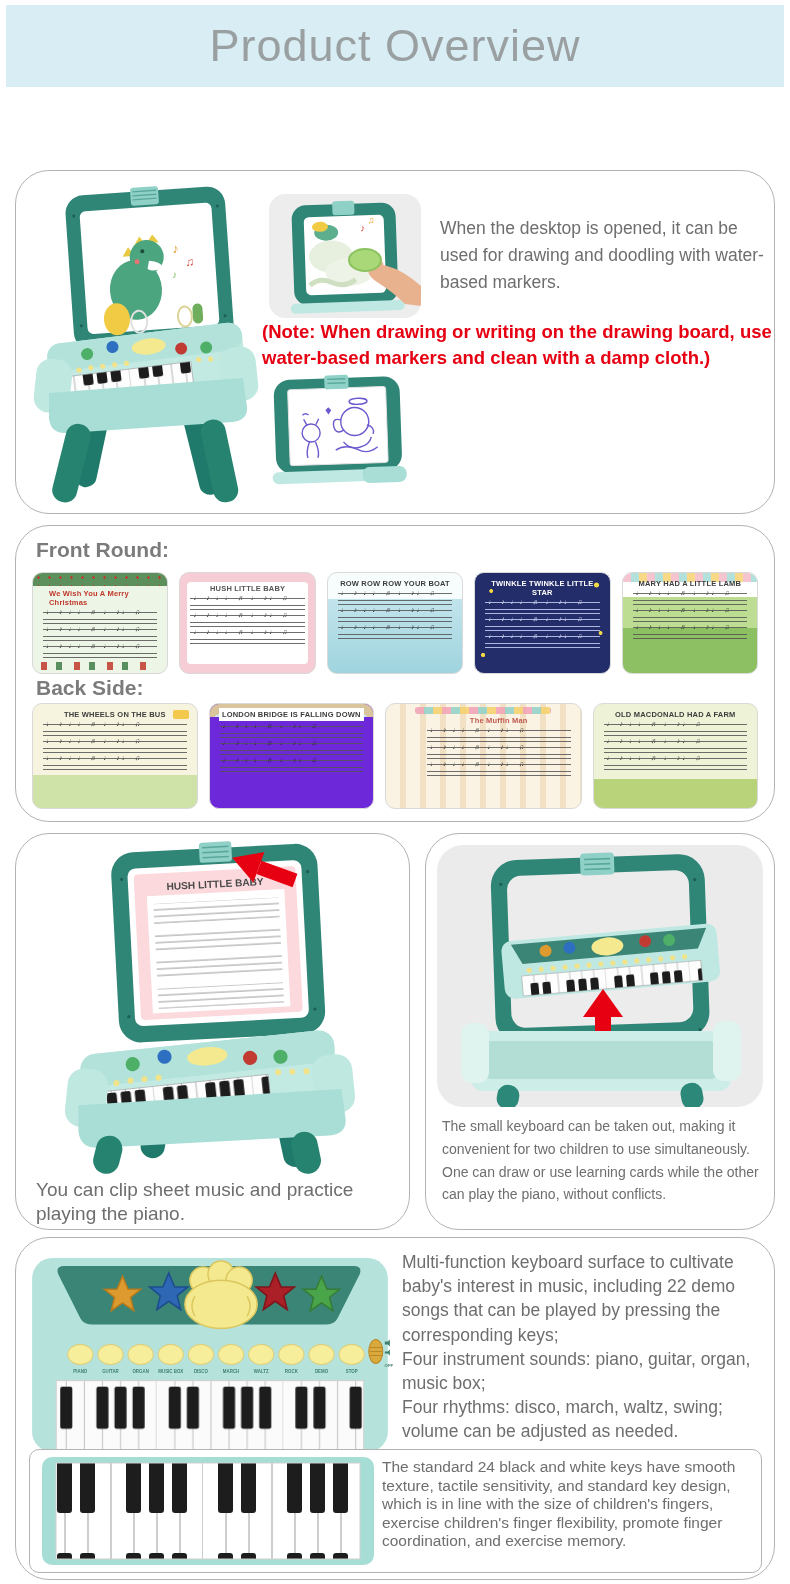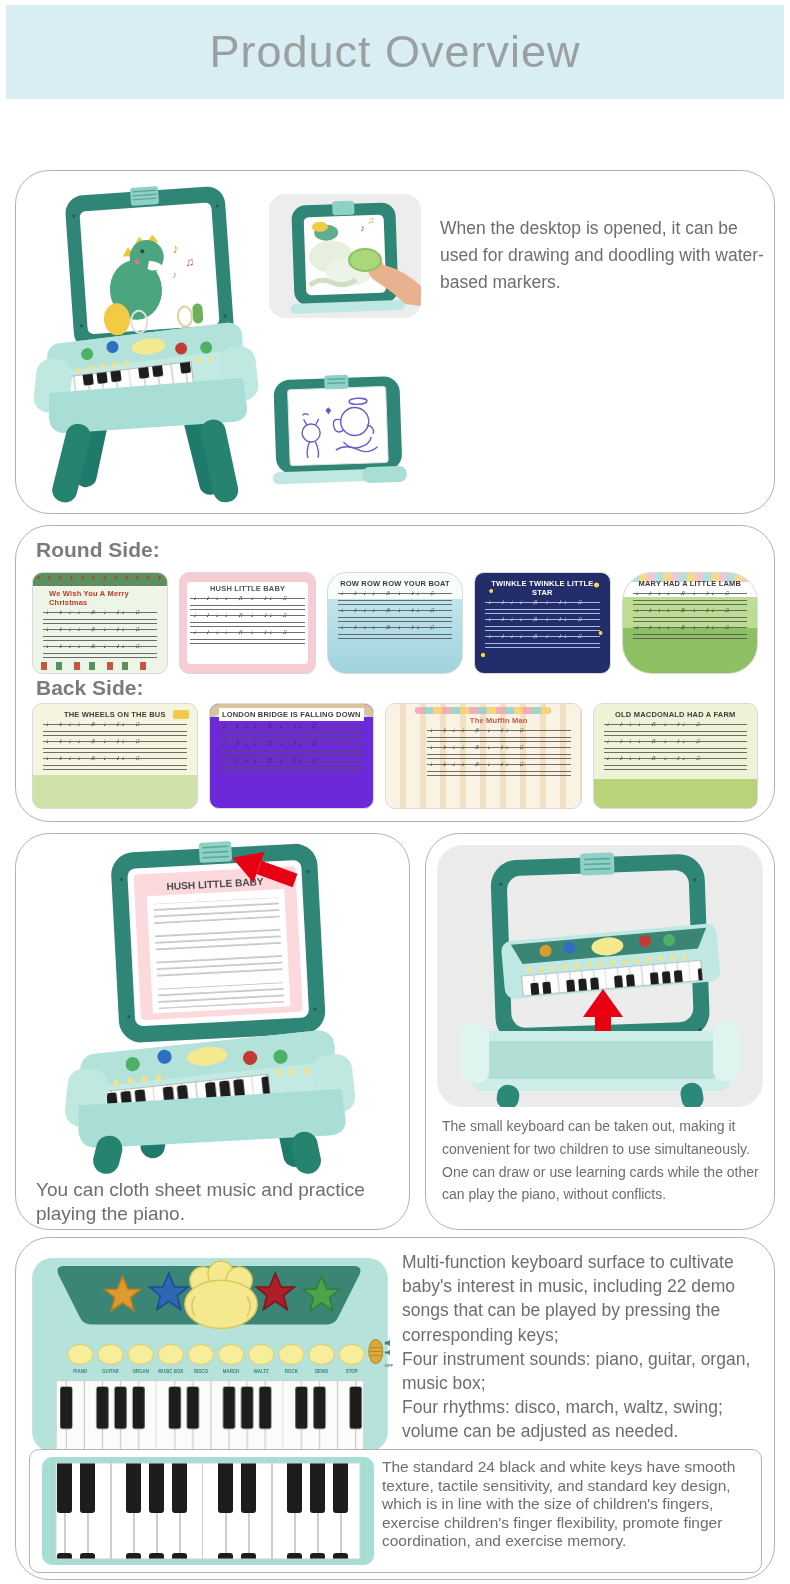--- a/index.html
+++ b/index.html
@@ -1,21 +1,21 @@
 <!DOCTYPE html>
 <html><head>
 <meta charset="utf-8">
 <style>
   html,body { margin:0; padding:0; background:#fff; }
   .canvas { position:relative; width:790px; height:1584px; background:#fff; overflow:hidden;
             font-family:"Liberation Sans", sans-serif; }
   .abs { position:absolute; }
 
   
-  .header-band { position:absolute; left:6px; top:5px; width:778px; height:94px;
+  .header-band { position:absolute; left:6px; top:5px; width:778px; height:82px;
                  background:#d9edf4; display:flex; align-items:center; justify-content:center; }
   .header-title { font-size:45px; color:#9aa0a1; letter-spacing:1px; }
 
   
   .rbox { position:absolute; border:1.5px solid #b3b3b3; border-radius:34px; background:#fff; }
 
   .gtxt { color:#6e6e6e; }
 
   
   .desk1   { left:15px; top:10px; width:230px; height:325px; }
@@ -43,33 +43,33 @@
               background-image:radial-gradient(#c0392b 1.3px, transparent 1.6px);
               background-size:11px 9px; }
   .c1::after { content:""; position:absolute; z-index:1; bottom:3px; left:8px; width:85%; height:8px; opacity:.85;
               background:repeating-linear-gradient(90deg,#c0392b 0 6px,transparent 6px 15px,#3f7d46 15px 21px,transparent 21px 33px); }
   .c1 .ct { color:#c0392b; text-align:left; padding-left:10px; margin-top:16px; }
 
   .c2 { background:#f6cdd4; }
   .c2::before { content:""; position:absolute; z-index:1; inset:9px 7px 9px 7px; background:#fff; border-radius:4px; }
   .c2 .ct { margin-top:11px; color:#555; }
 
-  .c3 { background:linear-gradient(180deg,#f7fcfd 0%,#f7fcfd 26%,#c2e4ec 26%,#9fd4de 100%);border-radius:19px; }
+  .c3 { background:linear-gradient(180deg,#f7fcfd 0%,#f7fcfd 26%,#c2e4ec 26%,#9fd4de 100%); }
 
   .c4 { background:#232d6a; }
   .c4::before { content:""; position:absolute; z-index:1; inset:0;
         background:radial-gradient(circle at 12% 18%, #f5d848 1.6px, transparent 2.2px),
                    radial-gradient(circle at 90% 12%, #f5d848 2.2px, transparent 2.8px),
                    radial-gradient(circle at 93% 60%, #f5d848 1.6px, transparent 2.2px),
                    radial-gradient(circle at 6% 82%, #f5d848 1.8px, transparent 2.4px); }
   .c4 .ct { color:#ffffff; }
   .c4 .staff { background:repeating-linear-gradient(to bottom,#c8d0f5 0 0.7px,transparent 0.7px 3.7px); }
   .c4 .staff::after { color:#e6ebff; }
 
-  .c5 { background:linear-gradient(180deg,#ffffff 0 24%,#bcdd92 24% 55%,#8cc063 55% 100%);border-radius:30px; }
+  .c5 { background:linear-gradient(180deg,#ffffff 0 24%,#bcdd92 24% 55%,#8cc063 55% 100%); }
   .c5::before { content:""; position:absolute; z-index:1; top:0; left:0; right:0; height:9px;
         background:repeating-linear-gradient(90deg,#f2b6c4 0 8px,#9fd8d2 8px 16px,#f5d06a 16px 24px); opacity:.8; }
 
   .c6 { background:linear-gradient(180deg,#f6f3df 0 68%,#cfe3a8 68% 100%); }
   .c6::after { content:""; position:absolute; z-index:1; top:6px; right:8px; width:16px; height:9px;
         background:#f2c94c; border-radius:2px; }
 
   .c7 { background:#6d28d9; }
   .c7::before { content:""; position:absolute; z-index:1; top:0; left:0; right:0; height:13px;
         background-color:#d9c49c;
@@ -217,20 +217,21 @@
           <path d="M152,92 q-18,-16 -34,-20 q-12,-3 -16,4 q-3,7 6,12 q16,10 28,22 l16,2 Z" fill="#e9b28e"></path>
           <circle cx="104" cy="78" r="4.5" fill="#e9b28e"></circle>
           <circle cx="110" cy="71" r="4.5" fill="#e9b28e"></circle>
           <ellipse cx="96" cy="66" rx="16" ry="11" fill="#a8d878" stroke="#8cc25e" stroke-width="2"></ellipse>
         </g>
       </svg>
     </div>
 
     <div class="abs s1p1 gtxt">When the desktop is opened, it can be used for drawing and doodling with water-based markers.</div>
 
+    <div class="abs s1note">(Note: When drawing or writing on the drawing board, use water-based markers and clean with a damp cloth.)</div>
 
     <svg class="abs eleimg" viewBox="0 0 140 118">
       <g transform="rotate(-2 70 59)">
         <rect x="6" y="8" width="126" height="94" rx="16" fill="#2f8576"></rect>
         <rect x="20" y="18" width="98" height="76" rx="3" fill="#ffffff" stroke="#e2e2e2"></rect>
         <rect x="57" y="5" width="24" height="14" rx="3" fill="#8fd0c7"></rect>
         <path d="M60,9 h18 M60,13 h18" stroke="#5aa79b" stroke-width="1.3" fill="none"></path>
         <g stroke="#6a5acd" stroke-width="1.4" fill="none">
           <circle cx="86" cy="52" r="14"></circle>
           <ellipse cx="90" cy="32" rx="9" ry="3"></ellipse>
@@ -245,21 +246,21 @@
         </g>
         <rect x="2" y="100" width="134" height="12" rx="6" fill="#bfe8e2"></rect>
         <rect x="92" y="98" width="44" height="16" rx="7" fill="#a9ded6"></rect>
       </g>
     </svg>
 
   </div>
 
   <div class="rbox" style="left:15px; top:525px; width:758px; height:295px;">
 
-    <div class="side-label" style="top:12px;">Round Side:</div>
+    <div class="side-label" style="top:12px;">Front Round:</div>
 
     <div class="cards-row" style="top:46px; height:102px;">
       <div class="card c1">
         <div class="ct">We Wish You A Merry Christmas</div>
         <div class="staff"></div>
           <div class="staff"></div>
           <div class="staff"></div>
       </div>
       <div class="card c2">
         <div class="ct">HUSH LITTLE BABY</div>
@@ -392,21 +393,21 @@
             <circle cx="250" cy="239" r="3"></circle>
         </g>
         <rect x="44" y="238" width="168" height="30" fill="url(#pkD)" stroke="#9a9a9a" stroke-width="0.6"></rect>
       </g>
       <rect x="12" y="226" width="40" height="58" rx="16" fill="#bfe8e1" transform="rotate(6 32 255)"></rect>
       <rect x="256" y="212" width="40" height="58" rx="16" fill="#bfe8e1" transform="rotate(-6 276 241)"></rect>
       <path d="M24,262 L284,246 L288,276 Q289,290 272,292 L44,304 Q26,305 24,288 Z" fill="#a9ded6"></path>
       <rect x="40" y="292" width="26" height="38" rx="13" fill="#26836f" transform="rotate(14 53 311)"></rect>
       <rect x="236" y="288" width="26" height="42" rx="13" fill="#26836f" transform="rotate(-12 249 309)"></rect>
     </svg>
-    <div class="abs s3lcap gtxt">You can cloth sheet music and practice playing the piano.</div>
+    <div class="abs s3lcap gtxt">You can clip sheet music and practice playing the piano.</div>
   </div>
 
   <div class="rbox" style="left:425px; top:833px; width:348px; height:395px;">
     <div class="abs grayimg">
       <svg width="326" height="262" viewBox="0 0 326 262">
         <defs>
           <pattern id="pkE" width="84" height="22" patternUnits="userSpaceOnUse">
             <rect width="84" height="22" fill="#fdfdfd"></rect>
             <g stroke="#b5b5b5" stroke-width="0.8">
               <line x1="12" y1="0" x2="12" y2="22"></line>

